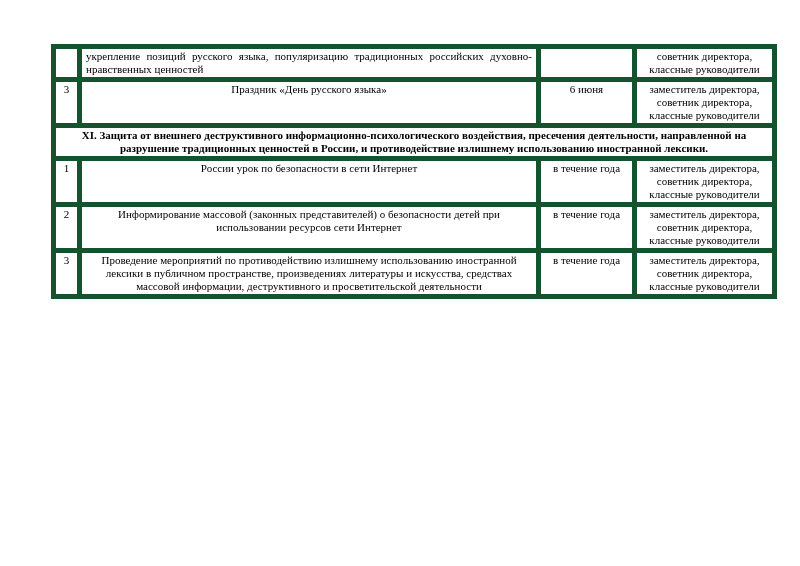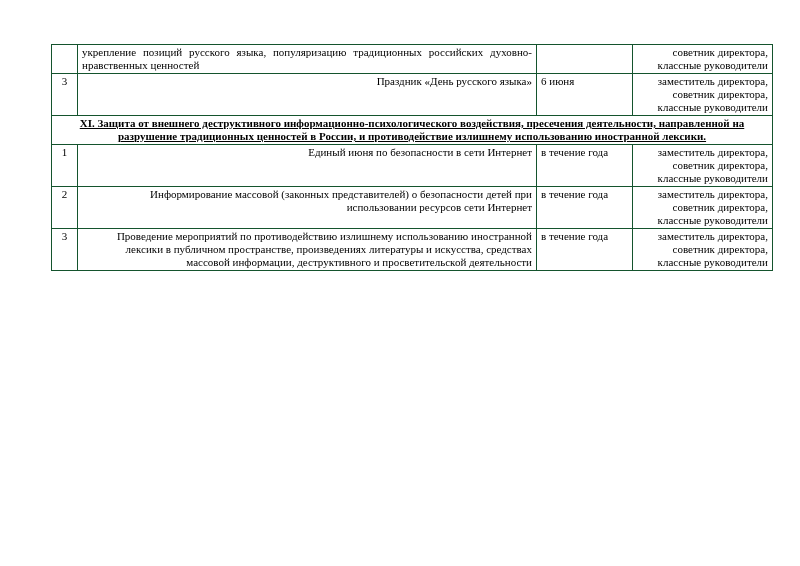--- a/index.html
+++ b/index.html
@@ -18,39 +18,39 @@
   table.plan {
     position: absolute;
     left: 51px; top: 44px;
     width: 721px;
     border-collapse: collapse;
     table-layout: fixed;
     font-size: 11px;
     line-height: 13px;
   }
   .plan td {
-    border: 1px solid #14532d;
+    border: 5px solid #14532d;
     vertical-align: top;
     padding: 1px 4px 1px 4px;
     overflow: hidden;
     word-wrap: break-word;
   }
   .c-num  { text-align: center; padding-left: 1px; padding-right: 1px; }
-  .c-act  { text-align: right; }
+  .c-act  { text-align: center; }
   .c-act.justify { text-align: justify; }
-  .c-date { text-align: left; margin-left: 11px; }
-  .c-resp { text-align: right; }
+  .c-date { text-align: center; margin-left: 11px; }
+  .c-resp { text-align: center; }
   .section-cell {
     font-weight: bold;
     text-align: center;
     padding: 1px 3px;
   }
   tr.rA { height: 29px; }
   tr.rB { height: 39px; }
-  tr.rS { height: 28px; text-decoration: underline; }
+  tr.rS { height: 28px; }
   tr.r1 { height: 37px; }
   tr.r2 { height: 39px; }
   tr.r3 { height: 35px; }
 </style>
 </head>
 <body>
 
 <div class="page">
   <table class="plan">
     <colgroup>
@@ -70,21 +70,21 @@
         <td class="c-num">3</td>
         <td class="c-act">Праздник «День русского языка»</td>
         <td class="c-date">6 июня</td>
         <td class="c-resp">заместитель директора, советник директора, классные руководители</td>
       </tr>
       <tr class="rS">
         <td class="section-cell" colspan="4">XI. Защита от внешнего деструктивного информационно-психологического воздействия, пресечения деятельности, направленной на разрушение традиционных ценностей в России, и противодействие излишнему использованию иностранной лексики.</td>
       </tr>
       <tr class="r1">
         <td class="c-num">1</td>
-        <td class="c-act">Единый июня по безопасности в сети Интернет</td>
+        <td class="c-act">России урок по безопасности в сети Интернет</td>
         <td class="c-date">в течение года</td>
         <td class="c-resp">заместитель директора, советник директора, классные руководители</td>
       </tr>
       <tr class="r2">
         <td class="c-num">2</td>
         <td class="c-act">Информирование массовой (законных представителей) о безопасности детей при использовании ресурсов сети Интернет</td>
         <td class="c-date">в течение года</td>
         <td class="c-resp">заместитель директора, советник директора, классные руководители</td>
       </tr>
       <tr class="r3">

